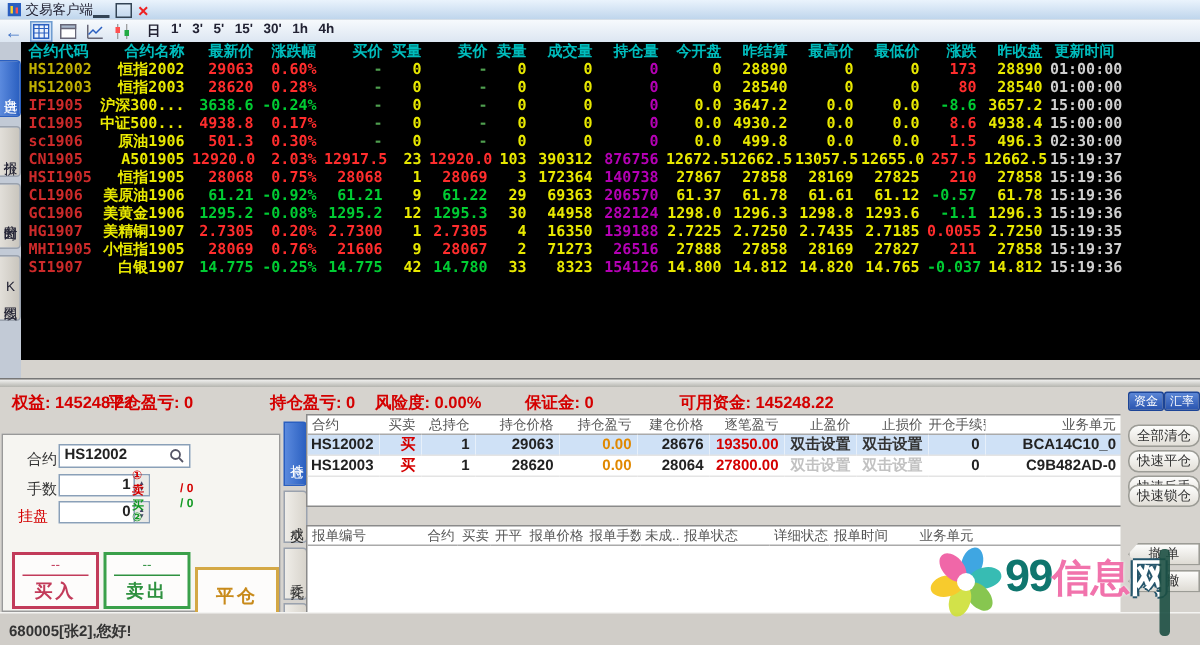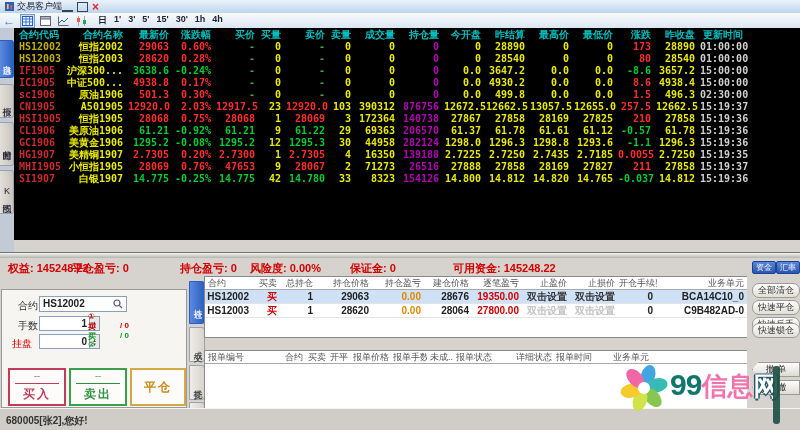--- a/index.html
+++ b/index.html
@@ -425,21 +425,21 @@
             <td class="c-up">0.0055</td>
             <td class="c-yel">2.7250</td>
             <td class="c-time">15:19:35</td>
             <td></td>
           </tr>
           <tr>
             <td class="L c-code">MHI1905</td>
             <td class="c-yel">小恒指1905</td>
             <td class="c-up">28069</td>
             <td class="c-up">0.76%</td>
-            <td class="c-up">47653</td>
+            <td class="c-up">21606</td>
             <td class="c-yel">9</td>
             <td class="c-up">28067</td>
             <td class="c-yel">2</td>
             <td class="c-yel">71273</td>
             <td class="c-mag">26516</td>
             <td class="c-yel">27888</td>
             <td class="c-yel">27858</td>
             <td class="c-yel">28169</td>
             <td class="c-yel">27827</td>
             <td class="c-up">211</td>
@@ -519,21 +519,21 @@
       <div class="bigbtn bb-buy" style="left:6px;top:78px;width:54px;">
         <span class="dash">--</span>
         <span class="sep"></span>
         <span class="lbl">买入</span>
       </div>
       <div class="bigbtn bb-sell" style="left:67px;top:78px;width:54px;">
         <span class="dash">--</span>
         <span class="sep"></span>
         <span class="lbl">卖出</span>
       </div>
-      <div class="bigbtn bb-close" style="left:128px;top:78px;width:52px;">
+      <div class="bigbtn bb-close" style="left:128px;top:88px;width:52px;">
         <span class="lbl">平仓</span>
       </div>
     </div>
   </div>
 
   <div class="btabs" id="bottabs">
       <div class="btab active" style="top: 5px; height: 41px;">持仓</div>
       <div class="btab" style="top: 51px; height: 33px;">成交</div>
       <div class="btab" style="top: 89px; height: 33px;">委托</div>
       <div class="btab" style="top: 126px; height: 30px;">条件单</div>

